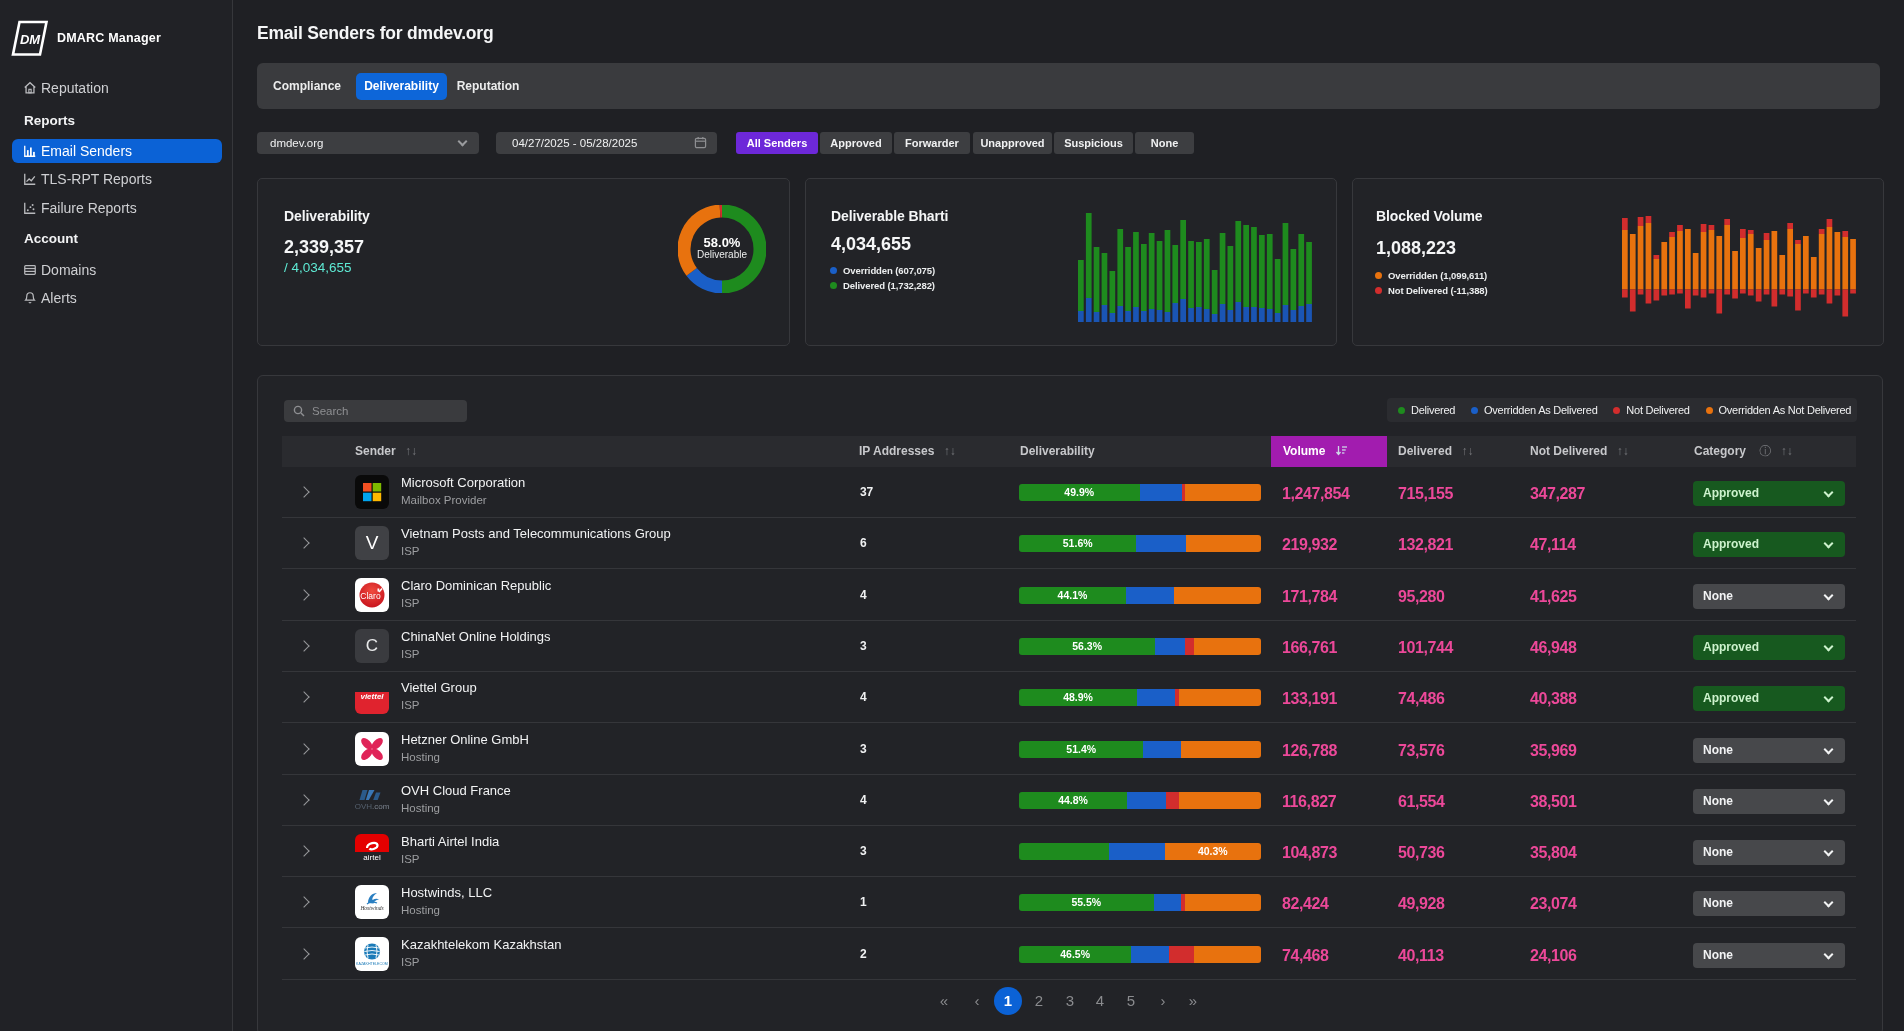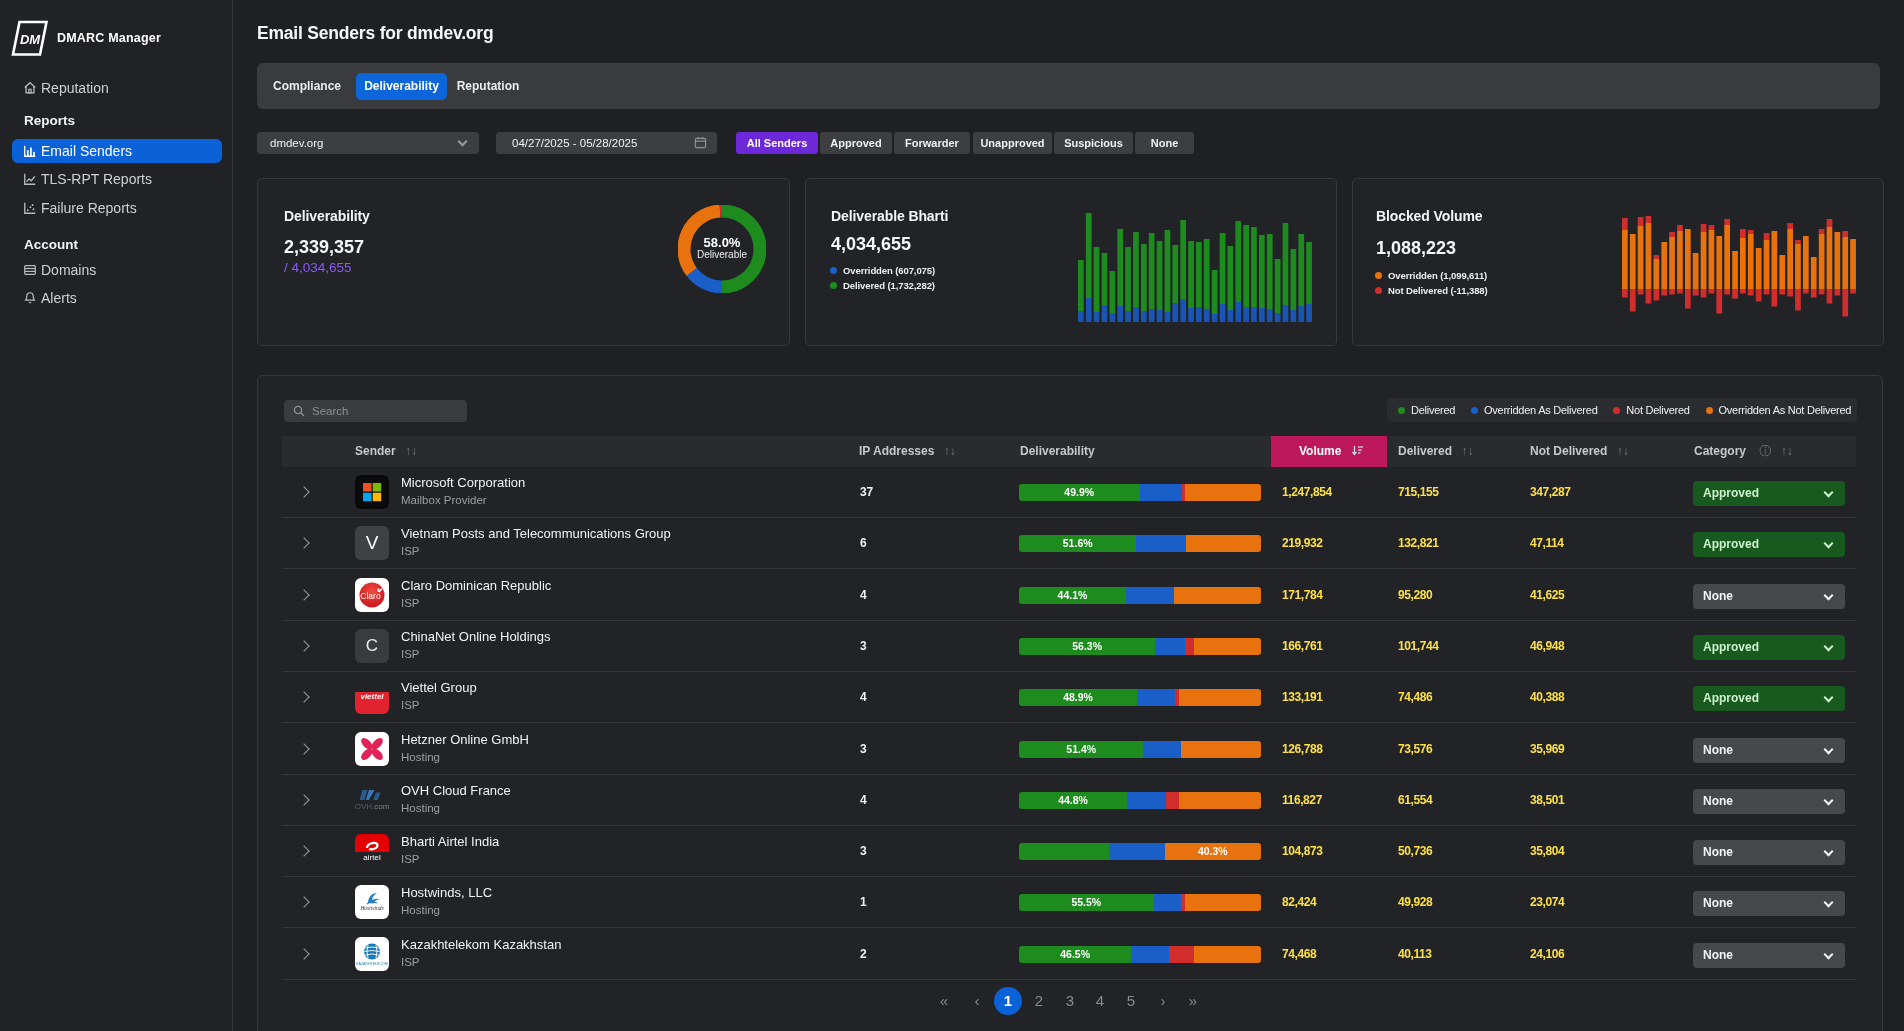--- a/index.html
+++ b/index.html
@@ -18,41 +18,41 @@
 .tab { position:absolute; top:10px; height:27px; line-height:27px; color:#eceded; font-size:12px; font-weight:bold; text-align:center; border-radius:5px; }
 .tab.active { background:#0d66d9; color:#fff; }
 
 .ctl { position:absolute; top:132px; height:22px; background:#3d3e41; border-radius:4px; color:#f0f1f2; font-size:11.5px; line-height:22px; }
 .fbtn { position:absolute; top:132px; height:22px; background:#3d3e41; border-radius:3px; color:#f0f1f2; font-size:11px; font-weight:bold; line-height:22px; text-align:center; }
 .fbtn.active { background:#6d28d9; color:#fff; }
 
 .card { position:absolute; top:178px; height:168px; background:#222327; border:1px solid #37383c; border-radius:5px; }
 .cardtitle { position:absolute; font-size:14px; font-weight:bold; color:#f5f6f7; letter-spacing:-0.1px; }
 .bignum { position:absolute; font-size:18px; font-weight:bold; color:#f5f6f7; }
-.subnum { position:absolute; font-size:13.5px; color:#8b5cf6; }
+.subnum { position:absolute; font-size:13.5px; color:#5eead4; }
 .leg { position:absolute; font-size:9.5px; letter-spacing:-0.1px; color:#eceeef; font-weight:bold; }
 .dot { display:inline-block; width:7px; height:7px; border-radius:50%; margin-right:6px; vertical-align:0px; }
 
 #tablecard { position:absolute; left:23px; top:375px; width:1626px; height:660px; background:#222327; border:1px solid #37383c; border-radius:6px; }
 #search { position:absolute; left:26px; top:24px; width:183px; height:22px; background:#3a3b3e; border-radius:4px; color:#8e8f92; font-size:11.5px; line-height:22px; }
 #legendbar { position:absolute; left:1129px; top:22px; width:470px; height:24px; background:#2b2c30; border-radius:4px; font-size:11px; letter-spacing:-0.25px; color:#f0f1f2; line-height:24px; white-space:nowrap; }
 #legendbar .dot { width:7px; height:7px; margin-right:6px; vertical-align:0px; }
 #thead { position:absolute; left:24px; top:60px; width:1574px; height:31px; background:#2a2b2f; color:#c7c8cb; font-size:12px; font-weight:bold; line-height:31px; }
 .th { position:absolute; top:0; }
 .sorticon { color:#77787c; font-weight:normal; font-size:12px; margin-left:6px; }
-#volhead { position:absolute; left:989px; top:0; width:116px; height:31px; background:#be185d; color:#fff; padding-left:28px; }
+#volhead { position:absolute; left:989px; top:0; width:116px; height:31px; background:#a21caf; color:#fff; padding-left:12px; }
 .row { position:absolute; left:24px; width:1574px; height:51px; border-bottom:1px solid #35363a; }
 .chev { position:absolute; left:18px; top:21px; width:8px; height:8px; border-right:1.8px solid #97989b; border-top:1.8px solid #97989b; transform:rotate(45deg); }
 .logo { position:absolute; left:73px; top:8px; width:34px; height:34px; border-radius:6px; overflow:hidden; }
 .sname { position:absolute; left:119px; top:9px; font-size:13px; line-height:14px; color:#f2f3f4; }
 .stype { position:absolute; left:119px; top:27px; font-size:11.5px; line-height:12px; color:#9d9ea1; }
 .ip { position:absolute; left:578px; top:18px; font-size:12px; font-weight:bold; color:#f0f1f2; letter-spacing:-0.2px; }
 .dbar { position:absolute; left:737px; top:17px; width:242px; height:17px; border-radius:3px; overflow:hidden; font-size:10.5px; font-weight:bold; color:#fff; }
 .dseg { float:left; height:17px; line-height:17px; text-align:center; }
-.vol,.del,.ndel { position:absolute; top:18px; font-size:12px; font-weight:bold; color:#fde047; letter-spacing:-0.4px; }
+.vol,.del,.ndel { position:absolute; top:18px; font-size:16px; font-weight:bold; color:#ec4899; letter-spacing:-0.4px; }
 .vol { left:1000px; } .del { left:1116px; } .ndel { left:1248px; }
 .catsel { position:absolute; left:1411px; top:14px; width:152px; height:25px; border-radius:4px; font-size:12px; font-weight:bold; line-height:25px; padding-left:10px; }
 .catsel.app { background:#17591f; color:#cdf2cd; }
 .catsel.none { background:#47484b; color:#f2f3f4; }
 .selchev { position:absolute; right:13px; top:8px; width:7px; height:7px; border-right:2px solid currentColor; border-bottom:2px solid currentColor; transform:rotate(45deg); }
 
 #pager { position:absolute; left:0; top:605px; width:1626px; height:40px; color:#8a8b8e; font-size:15px; }
 .pgn { position:absolute; top:6px; width:28px; height:28px; line-height:28px; text-align:center; }
 .pgn.cur { background:#0b62d6; color:#fff; border-radius:50%; font-weight:bold; }
 </style>
@@ -84,21 +84,21 @@
     </svg>
   <div class="navitem" style="top:171px;">TLS-RPT Reports</div>
   <svg class="navicon" style="top:201px" width="15" height="15" viewBox="0 0 16 16">
       <path d="M2 2 V14 H14" fill="none" stroke="currentColor" stroke-width="1.5"></path>
       <circle cx="5.5" cy="10.5" r="1.1" fill="currentColor"></circle>
       <circle cx="8.5" cy="7" r="1.1" fill="currentColor"></circle>
       <circle cx="12" cy="9.5" r="1.1" fill="currentColor"></circle>
       <circle cx="11" cy="4.5" r="1.1" fill="currentColor"></circle>
     </svg>
   <div class="navitem" style="top:200px;">Failure Reports</div>
-  <div class="navhdr" style="top:237px;">Account</div>
+  <div class="navhdr" style="top:231px;">Account</div>
   <svg class="navicon" style="top:263px" width="15" height="15" viewBox="0 0 16 16">
       <rect x="2" y="3" width="12" height="10" rx="1" fill="none" stroke="currentColor" stroke-width="1.4"></rect>
       <line x1="2" y1="6.3" x2="14" y2="6.3" stroke="currentColor" stroke-width="1.4"></line>
       <line x1="2" y1="9.6" x2="14" y2="9.6" stroke="currentColor" stroke-width="1.4"></line>
     </svg>
   <div class="navitem" style="top:262px;">Domains</div>
   <svg class="navicon" style="top:291px" width="15" height="15" viewBox="0 0 16 16">
       <path d="M8 2 C5.6 2 4.3 3.8 4.3 6 C4.3 9.2 3 10.5 3 10.5 H13 C13 10.5 11.7 9.2 11.7 6 C11.7 3.8 10.4 2 8 2 Z" fill="none" stroke="currentColor" stroke-width="1.4"></path>
       <path d="M6.8 12.7 A1.3 1.3 0 0 0 9.2 12.7" fill="none" stroke="currentColor" stroke-width="1.4"></path>
     </svg>

